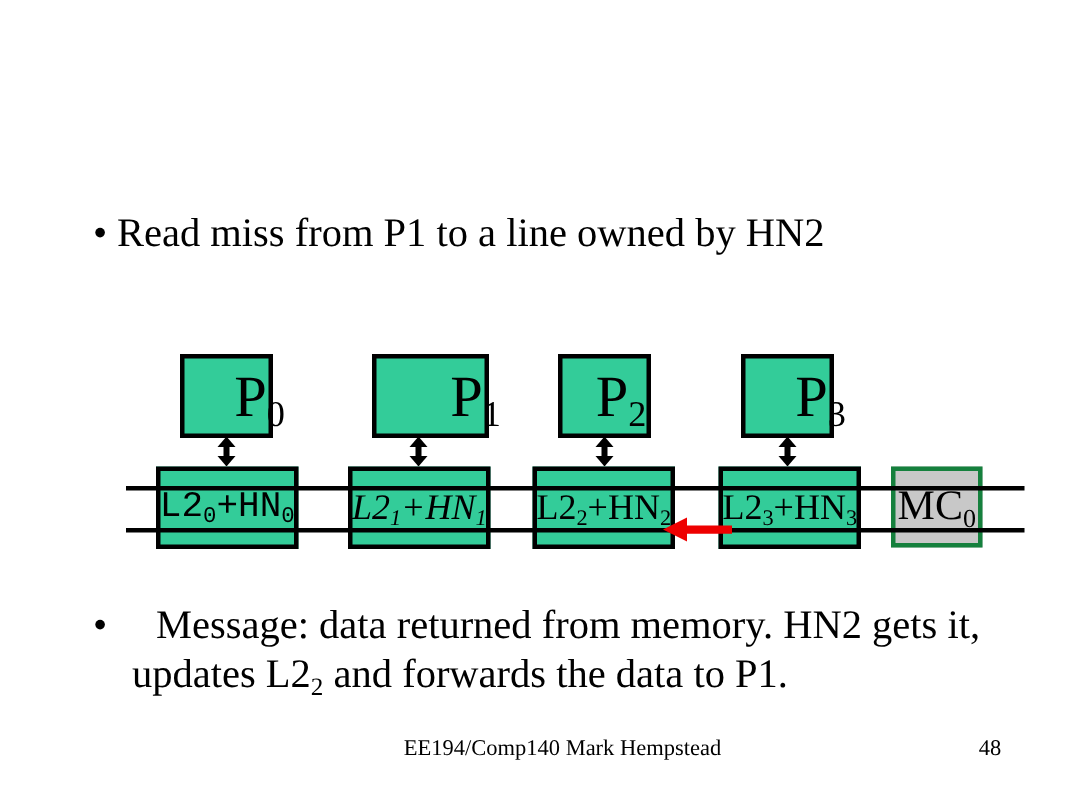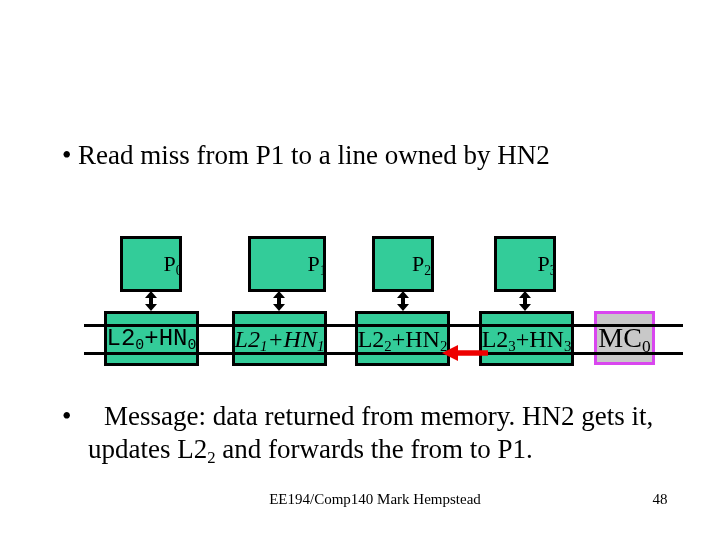--- a/index.html
+++ b/index.html
@@ -38,25 +38,25 @@
     top: 311px; width: 89px; height: 49px;
     background: var(--node-fill, #33cc99);
     border: 3px solid #000;
     display: flex; align-items: center; justify-content: center;
   }
   .l0 { left: 104px; font-family: Liberation Mono, monospace; } .l1 { left: 232px; font-style: italic; } .l2 { left: 355px; } .l3 { left: 479px; }
 
   .mcbox {
     left: 594px; top: 311px; width: 55px; height: 48px;
     background: var(--memory-fill, #c8c8c8);
-    border: 3px solid #d946ef;
+    border: 3px solid #15803d;
     display: flex; align-items: center; justify-content: center;
   }
 
-  .plabel  { font-size: 22px; margin-left: 44px; }
+  .plabel  { font-size: 39px; margin-left: 44px; }
   .l2label { font-size: 24px; white-space: nowrap; }
   .mclabel { font-size: 28px; }
   .boxlabel { position: relative; z-index: 3; line-height: 1; }
 
   .sb { font-size: 0.62em; position: relative; top: 0.30em; line-height: 0; }
 
   .bus {
     left: 84px; width: 599px; height: 3px;
     background: var(--bus-color, #000);
   }
@@ -140,18 +140,18 @@
   <div class="abs bus bus-upper"></div>
   <div class="abs bus bus-lower"></div>
 
   <svg class="abs redarrow" viewBox="0 0 47 18">
     <line x1="14" y1="9" x2="46" y2="9" stroke="var(--arrow-red, #ee0000)" stroke-width="5.5"></line>
     <polygon points="0,9 16,1 16,17" fill="var(--arrow-red, #ee0000)"></polygon>
   </svg>
 
   <span class="abs bullet-dot" style="left:62px; top:400px;">•</span>
   <span class="abs bullet-text" style="left:104px; top:400px;font-family:Liberation Serif, serif;">Message: data returned from memory. HN2 gets it,</span>
-  <span class="abs bullet-text" style="left:88px; top:433px;"><span>updates L2</span><span class="sb">2</span><span> and forwards the from to P1.</span></span>
+  <span class="abs bullet-text" style="left:88px; top:433px;"><span>updates L2</span><span class="sb">2</span><span> and forwards the data to P1.</span></span>
 
   <div class="abs footer-course">EE194/Comp140 Mark Hempstead</div>
   <div class="abs footer-page">48</div>
 
 </div>
 
 </body></html>

